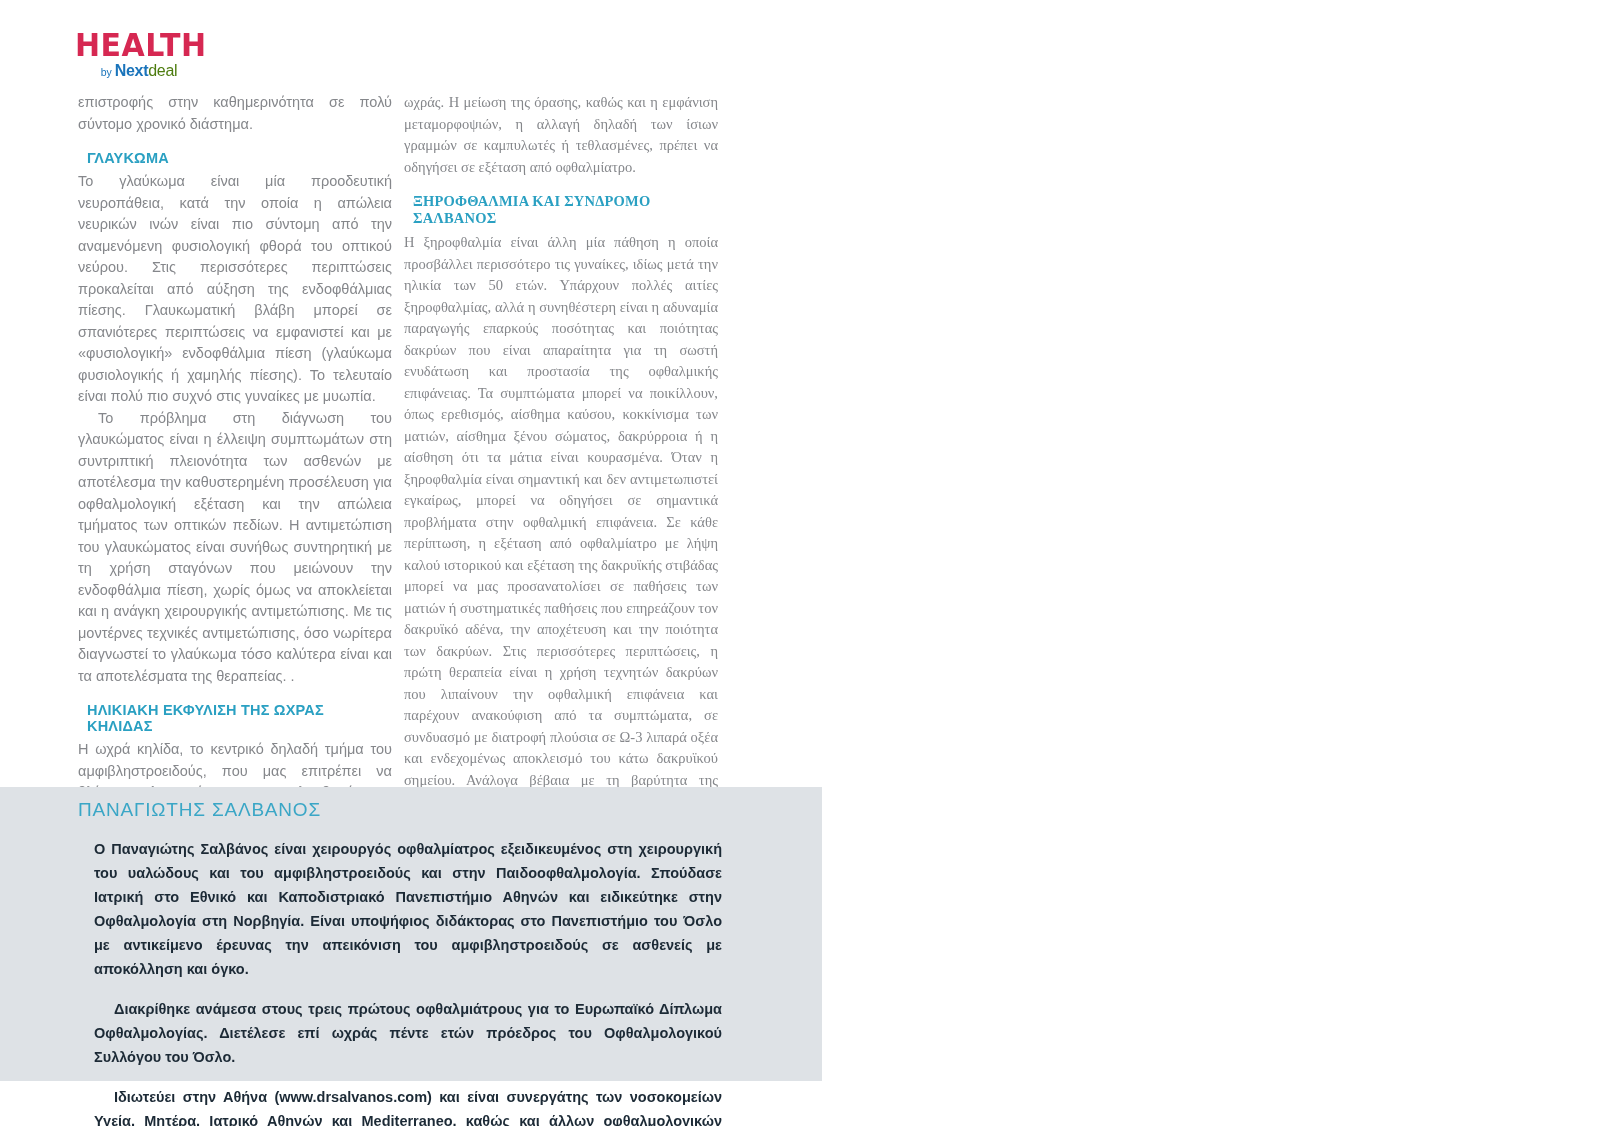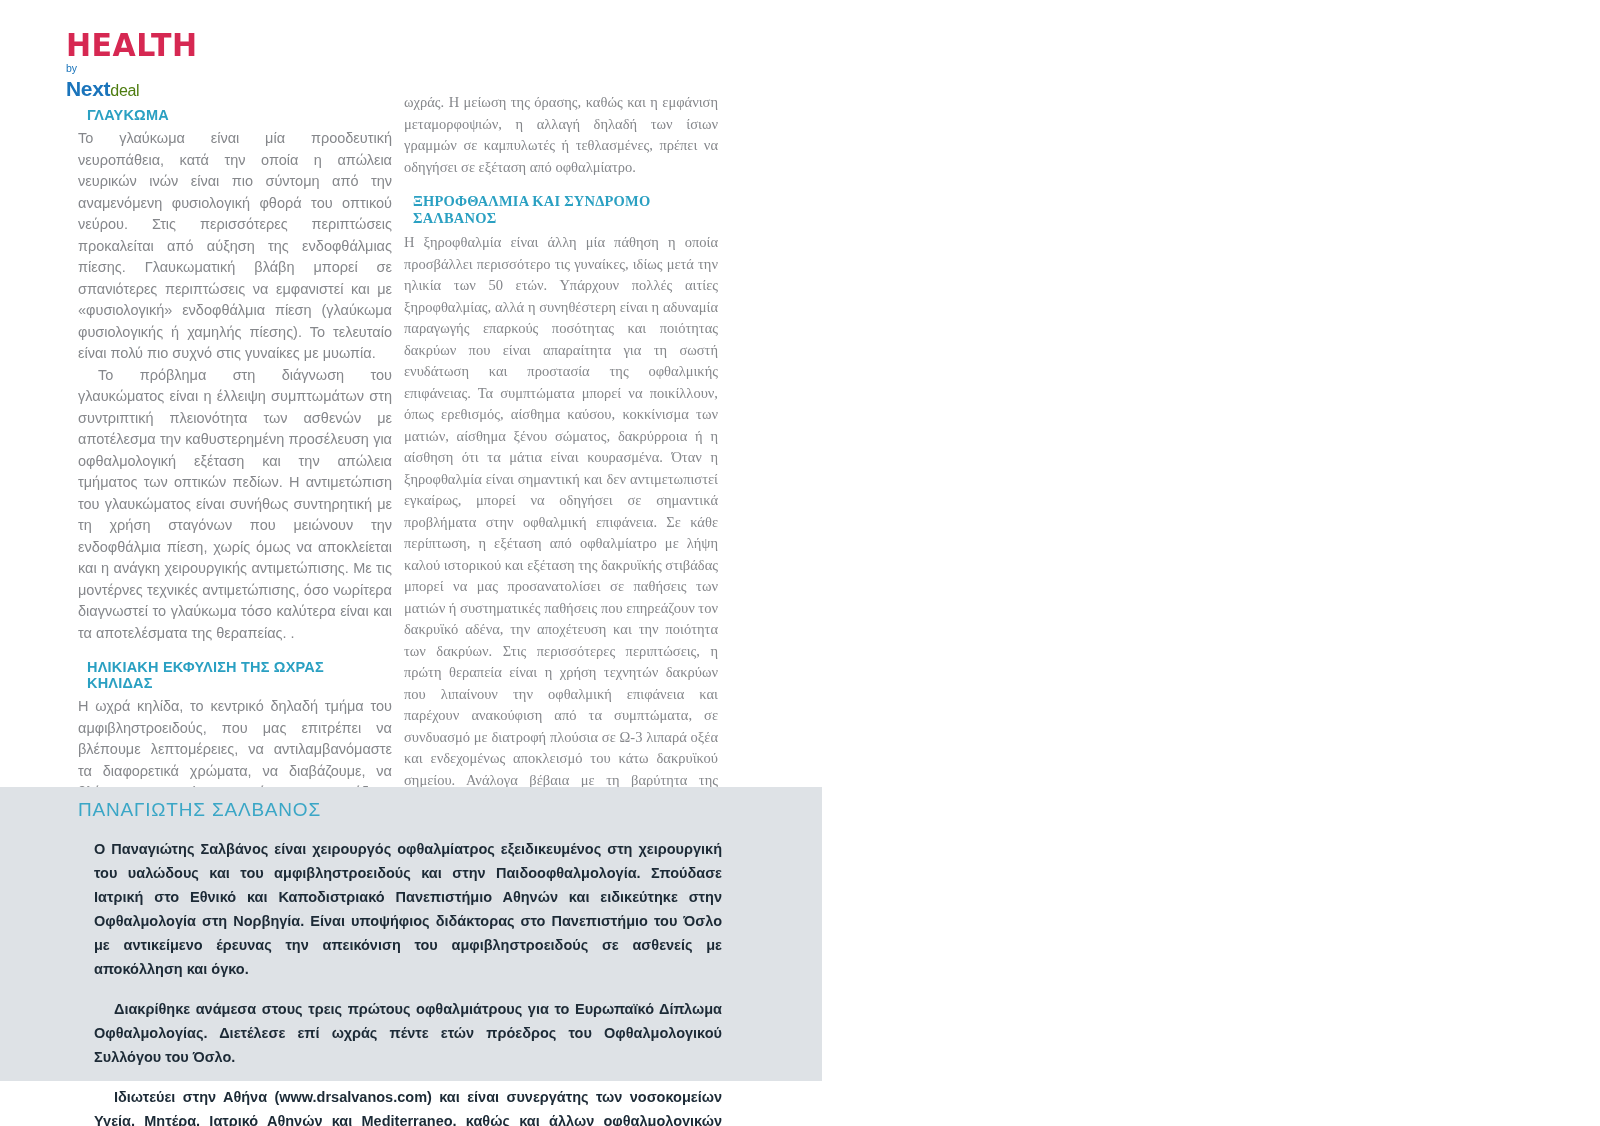--- a/index.html
+++ b/index.html
@@ -6,29 +6,29 @@
   body {
     width:1600px; height:1126px;
     background:#ffffff;
     font-family:"Liberation Sans","DejaVu Sans",sans-serif;
     position:relative;
     overflow:hidden;
   }
   .page { position:absolute; inset:0; }
 
   
-  .logo { position:absolute; left:66px; top:31px; width:128px; }
+  .logo { position:absolute; left:75px; top:31px; width:128px; }
   .logo-health {
     font-family:"DejaVu Sans",sans-serif;
     font-size:30px; font-weight:800; color:#d62852;
     letter-spacing:0.5px; line-height:1; transform:scaleY(1.05);
   }
-  .logo-sub { display:flex; justify-content:flex-start; align-items:baseline; gap:3px; margin-top:1px;flex-direction:column; }
+  .logo-sub { display:flex; justify-content:center; align-items:baseline; gap:3px; margin-top:1px; }
   .logo-by { font-size:10.5px; color:#1a74bb; }
-  .logo-next { font-size:21px; font-weight:bold; color:#1a74bb; letter-spacing:-0.3px; }
+  .logo-next { font-size:16px; font-weight:bold; color:#1a74bb; letter-spacing:-0.3px; }
   .logo-deal { font-size:16px; color:#4d7c0f; letter-spacing:-0.3px; }
 
   
   .col { position:absolute; top:92px; width:314px; }
   #col1 { left:78px; }
   #col2 { left:404px;font-family:Liberation Serif, serif; }
   .body-p {
     margin:0;
     font-size:14.5px; line-height:21.5px;
     color:#85878b;
@@ -72,20 +72,21 @@
 
   <div class="logo">
     <div class="logo-health">HEALTH</div>
     <div class="logo-sub">
       <span class="logo-by">by</span>
       <span><span class="logo-next">Next</span><span class="logo-deal">deal</span></span>
     </div>
   </div>
 
   <div class="col" id="col1">
+    <p class="body-p">επιστροφής στην καθημερινότητα σε πολύ σύντομο χρονικό διάστημα.</p>
     <h3 class="heading first-heading-gap">ΓΛΑΥΚΩΜΑ</h3>
     <p class="body-p">Το γλαύκωμα είναι μία προοδευτική νευροπάθεια, κατά την οποία η απώλεια νευρικών ινών είναι πιο σύντομη από την αναμενόμενη φυσιολογική φθορά του οπτικού νεύρου. Στις περισσότερες περιπτώσεις προκαλείται από αύξηση της ενδοφθάλμιας πίεσης. Γλαυκωματική βλάβη μπορεί σε σπανιότερες περιπτώσεις να εμφανιστεί και με «φυσιολογική» ενδοφθάλμια πίεση (γλαύκωμα φυσιολογικής ή χαμηλής πίεσης). Το τελευταίο είναι πολύ πιο συχνό στις γυναίκες με μυωπία.</p>
     <p class="body-p indent">Το πρόβλημα στη διάγνωση του γλαυκώματος είναι η έλλειψη συμπτωμάτων στη συντριπτική πλειονότητα των ασθενών με αποτέλεσμα την καθυστερημένη προσέλευση για οφθαλμολογική εξέταση και την απώλεια τμήματος των οπτικών πεδίων. Η αντιμετώπιση του γλαυκώματος είναι συνήθως συντηρητική με τη χρήση σταγόνων που μειώνουν την ενδοφθάλμια πίεση, χωρίς όμως να αποκλείεται και η ανάγκη χειρουργικής αντιμετώπισης. Με τις μοντέρνες τεχνικές αντιμετώπισης, όσο νωρίτερα διαγνωστεί το γλαύκωμα τόσο καλύτερα είναι και τα αποτελέσματα της θεραπείας. .</p>
     <h3 class="heading">ΗΛΙΚΙΑΚΗ ΕΚΦΥΛΙΣΗ ΤΗΣ ΩΧΡΑΣ ΚΗΛΙΔΑΣ</h3>
     <p class="body-p">Η ωχρά κηλίδα, το κεντρικό δηλαδή τμήμα του αμφιβληστροειδούς, που μας επιτρέπει να βλέπουμε λεπτομέρειες, να αντιλαμβανόμαστε τα διαφορετικά χρώματα, να διαβάζουμε, να βλέπουμε τα οικεία μας πρόσωπα, επηρεάζεται με την πάροδο της ηλικίας. Οι γυναίκες, ιδιαίτερα όταν έχουν ανοιχτόχρωμο χρώμα δέρματος, γαλανά ή πράσινα μάτια, καπνίζουν, είναι υπέρβαρες, έχουν αυξημένη χοληστερίνη και καταναλώνουν κορεσμένα λιπαρά, διατρέχουν σημαντικά πιο αυξημένο κίνδυνο να εμφανίσουν εκφύλιση της</p>
   </div>
 
   <div class="col" id="col2">
     <p class="body-p">ωχράς. Η μείωση της όρασης, καθώς και η εμφάνιση μεταμορφοψιών, η αλλαγή δηλαδή των ίσιων γραμμών σε καμπυλωτές ή τεθλασμένες, πρέπει να οδηγήσει σε εξέταση από οφθαλμίατρο.</p>
     <h3 class="heading first-heading-gap">ΞΗΡΟΦΘΑΛΜΙΑ ΚΑΙ ΣΥΝΔΡΟΜΟ ΣΑΛΒΑΝΟΣ</h3>

